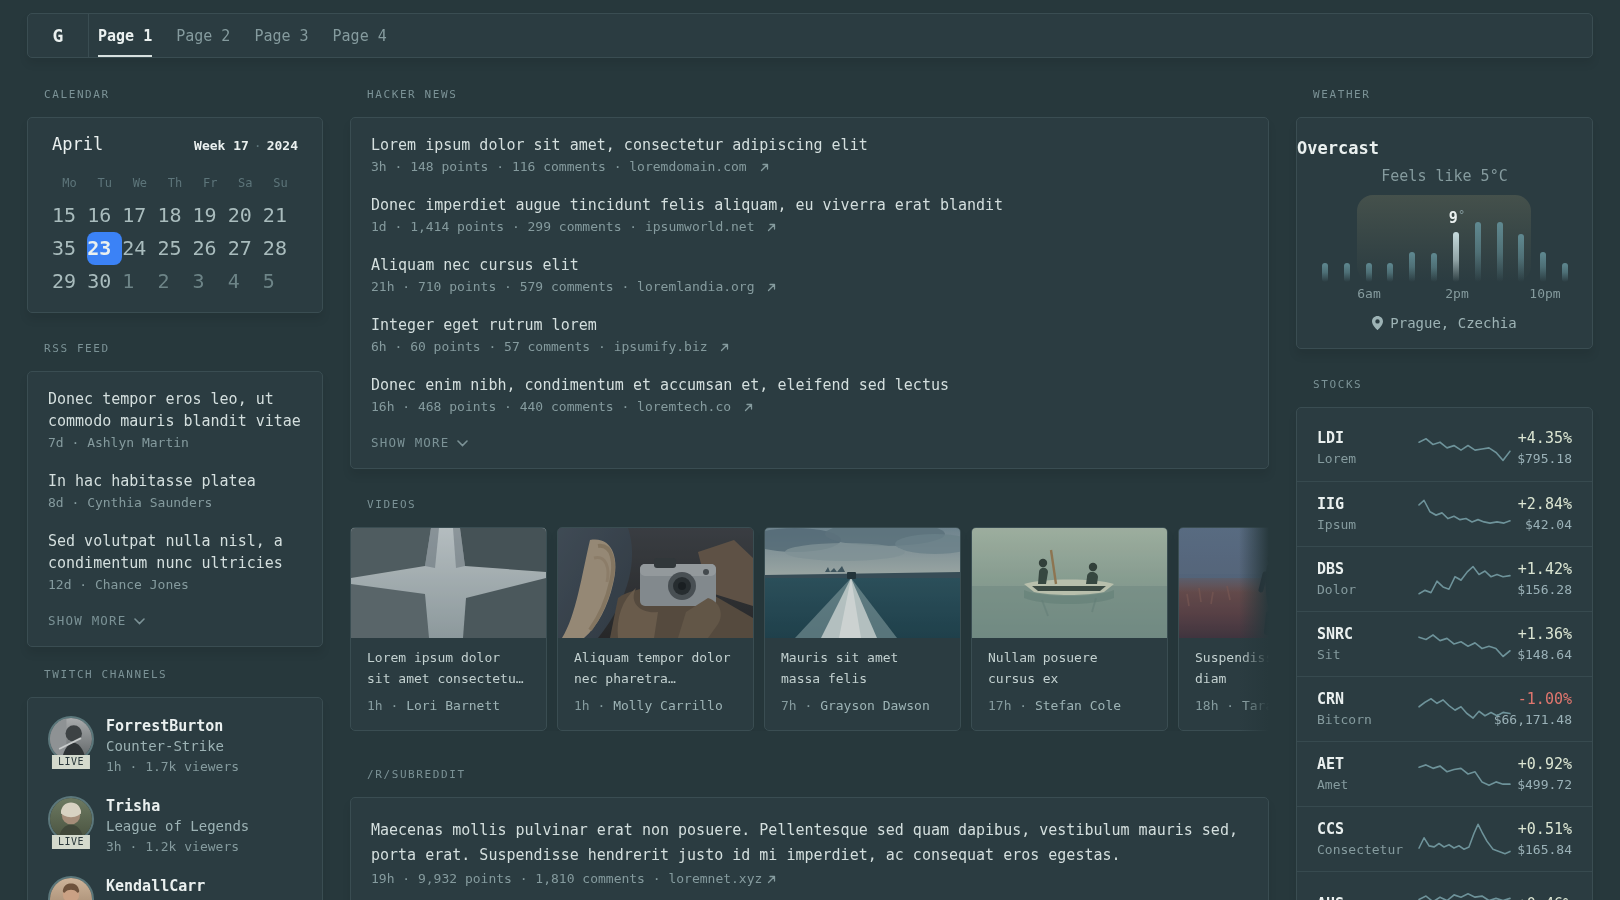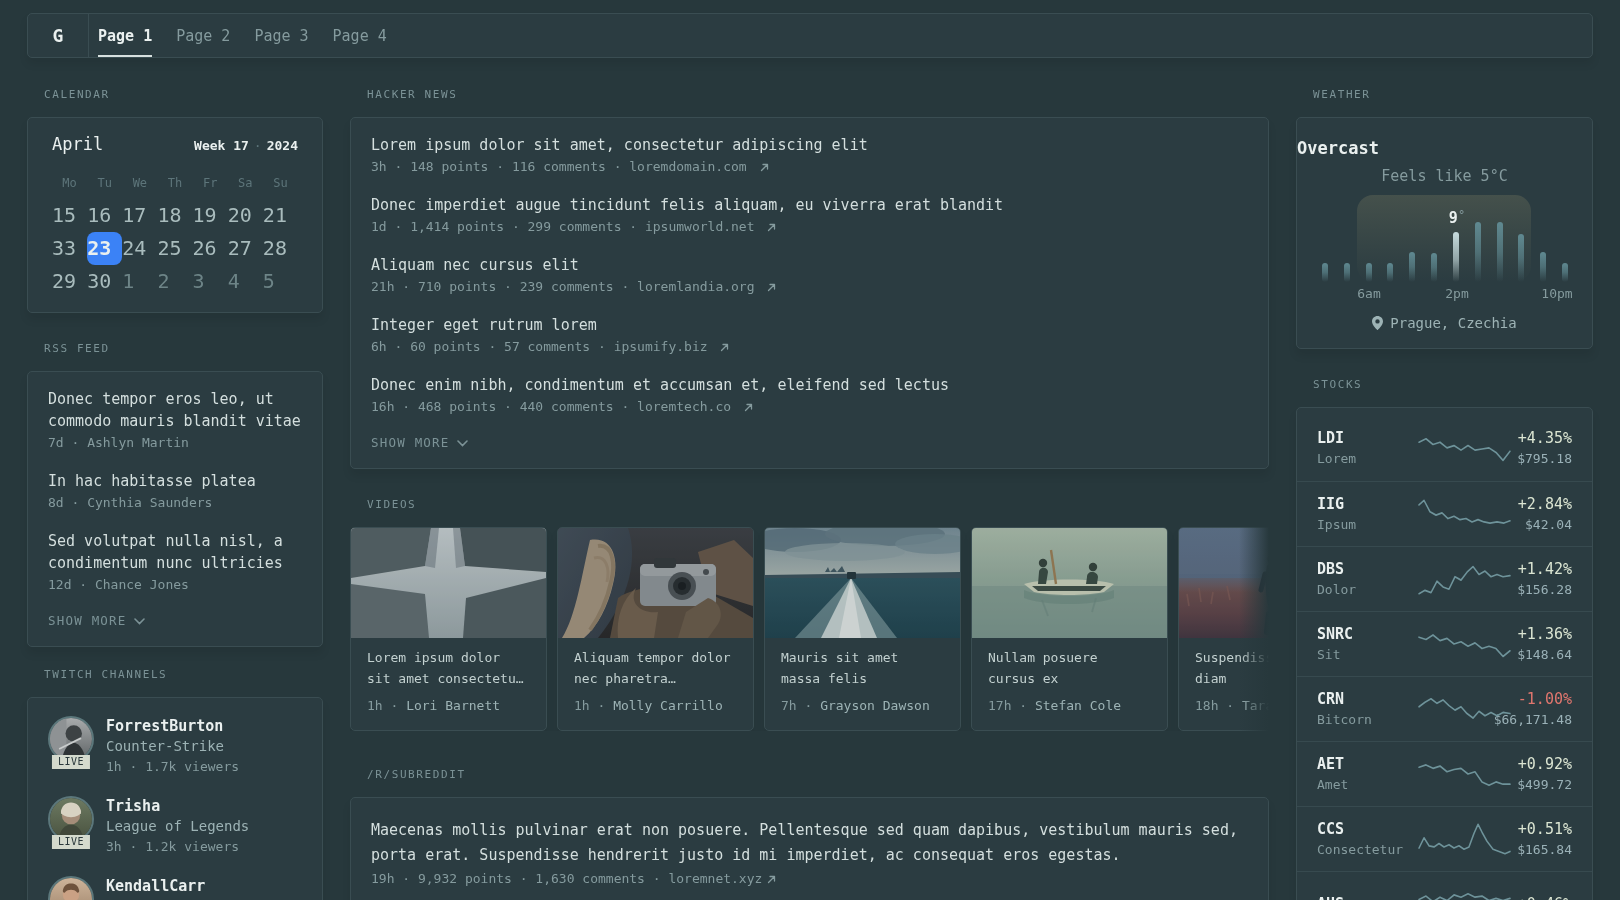--- a/index.html
+++ b/index.html
@@ -293,21 +293,21 @@
               <div class="cal-dow">Fr</div>
               <div class="cal-dow">Sa</div>
               <div class="cal-dow">Su</div>
               <div class="cal-day">15</div>
               <div class="cal-day">16</div>
               <div class="cal-day">17</div>
               <div class="cal-day">18</div>
               <div class="cal-day">19</div>
               <div class="cal-day">20</div>
               <div class="cal-day">21</div>
-              <div class="cal-day">33</div>
+              <div class="cal-day">35</div>
               <div class="cal-day sel">23</div>
               <div class="cal-day">24</div>
               <div class="cal-day">25</div>
               <div class="cal-day">26</div>
               <div class="cal-day">27</div>
               <div class="cal-day">28</div>
               <div class="cal-day">29</div>
               <div class="cal-day">30</div>
               <div class="cal-day dim">1</div>
               <div class="cal-day dim">2</div>
@@ -439,21 +439,21 @@
                 </svg></div>
             </div>
             <div class="feed-item">
               <div class="item-title">Donec imperdiet augue tincidunt felis aliquam, eu viverra erat blandit</div>
               <div class="item-meta"><span>1d · 1,414 points · 299 comments ·</span> <span class="src">ipsumworld.net</span> <svg class="arrow-ic" width="9" height="9" viewBox="0 0 9 9">
                   <path d="M1.5 7.5L7 2M3 1.5h4.5V6" fill="none" stroke="#859b9e" stroke-width="1.3" stroke-linecap="round" stroke-linejoin="round"></path>
                 </svg></div>
             </div>
             <div class="feed-item">
               <div class="item-title">Aliquam nec cursus elit</div>
-              <div class="item-meta"><span>21h · 710 points · 239 comments ·</span> <span class="src">loremlandia.org</span> <svg class="arrow-ic" width="9" height="9" viewBox="0 0 9 9">
+              <div class="item-meta"><span>21h · 710 points · 579 comments ·</span> <span class="src">loremlandia.org</span> <svg class="arrow-ic" width="9" height="9" viewBox="0 0 9 9">
                   <path d="M1.5 7.5L7 2M3 1.5h4.5V6" fill="none" stroke="#859b9e" stroke-width="1.3" stroke-linecap="round" stroke-linejoin="round"></path>
                 </svg></div>
             </div>
             <div class="feed-item">
               <div class="item-title">Integer eget rutrum lorem</div>
               <div class="item-meta"><span>6h · 60 points · 57 comments ·</span> <span class="src">ipsumify.biz</span> <svg class="arrow-ic" width="9" height="9" viewBox="0 0 9 9">
                   <path d="M1.5 7.5L7 2M3 1.5h4.5V6" fill="none" stroke="#859b9e" stroke-width="1.3" stroke-linecap="round" stroke-linejoin="round"></path>
                 </svg></div>
             </div>
             <div class="feed-item">
@@ -642,21 +642,21 @@
 
         </div>
         </div>
       </section>
 
       <section class="widget sub-widget">
         <h2 class="wlabel">/r/subreddit</h2>
         <div class="card feed-card" style="padding-top:20px;padding-bottom:60px;">
           <div class="feed-item">
             <div class="item-title sub-title">Maecenas mollis pulvinar erat non posuere. Pellentesque sed quam dapibus, vestibulum mauris sed, porta erat. Suspendisse hendrerit justo id mi imperdiet, ac consequat eros egestas.</div>
-            <div class="item-meta"><span>19h · 9,932 points · 1,630 comments ·</span> <span class="src">loremnet.xyz</span><svg class="arrow-ic" width="9" height="9" viewBox="0 0 9 9">
+            <div class="item-meta"><span>19h · 9,932 points · 1,810 comments ·</span> <span class="src">loremnet.xyz</span><svg class="arrow-ic" width="9" height="9" viewBox="0 0 9 9">
                   <path d="M1.5 7.5L7 2M3 1.5h4.5V6" fill="none" stroke="#859b9e" stroke-width="1.3" stroke-linecap="round" stroke-linejoin="round"></path>
                 </svg></div>
           </div>
         </div>
       </section>
     </div>
 
     <div class="col">
 
       <section class="widget">
@@ -678,21 +678,21 @@
                 <div class="w-bar" style="height: 60px;"></div>
                 <div class="w-bar" style="height: 48px;"></div>
                 <div class="w-bar" style="height: 30px;"></div>
                 <div class="w-bar" style="height: 19px;"></div>
               </div>
             <div class="w-temp"><span>9</span><span class="deg">°</span></div>
           </div>
           <div class="w-hours" id="w-hours">
               <span style="left: 72px;">6am</span>
               <span style="left: 160px;">2pm</span>
-              <span style="left: 260px;">10pm</span>
+              <span style="left: 248px;">10pm</span>
             </div>
           <div class="w-loc">
             <svg class="pin-ic" width="11" height="14" viewBox="0 0 11 14">
                 <path d="M5.5 0C2.5 0 0 2.4 0 5.4 0 9.4 5.5 14 5.5 14S11 9.4 11 5.4C11 2.4 8.5 0 5.5 0zm0 7.6a2.2 2.2 0 110-4.4 2.2 2.2 0 010 4.4z" fill="#9db3b5"></path>
               </svg>
             <span>Prague, Czechia</span>
           </div>
         </div>
       </section>
 

